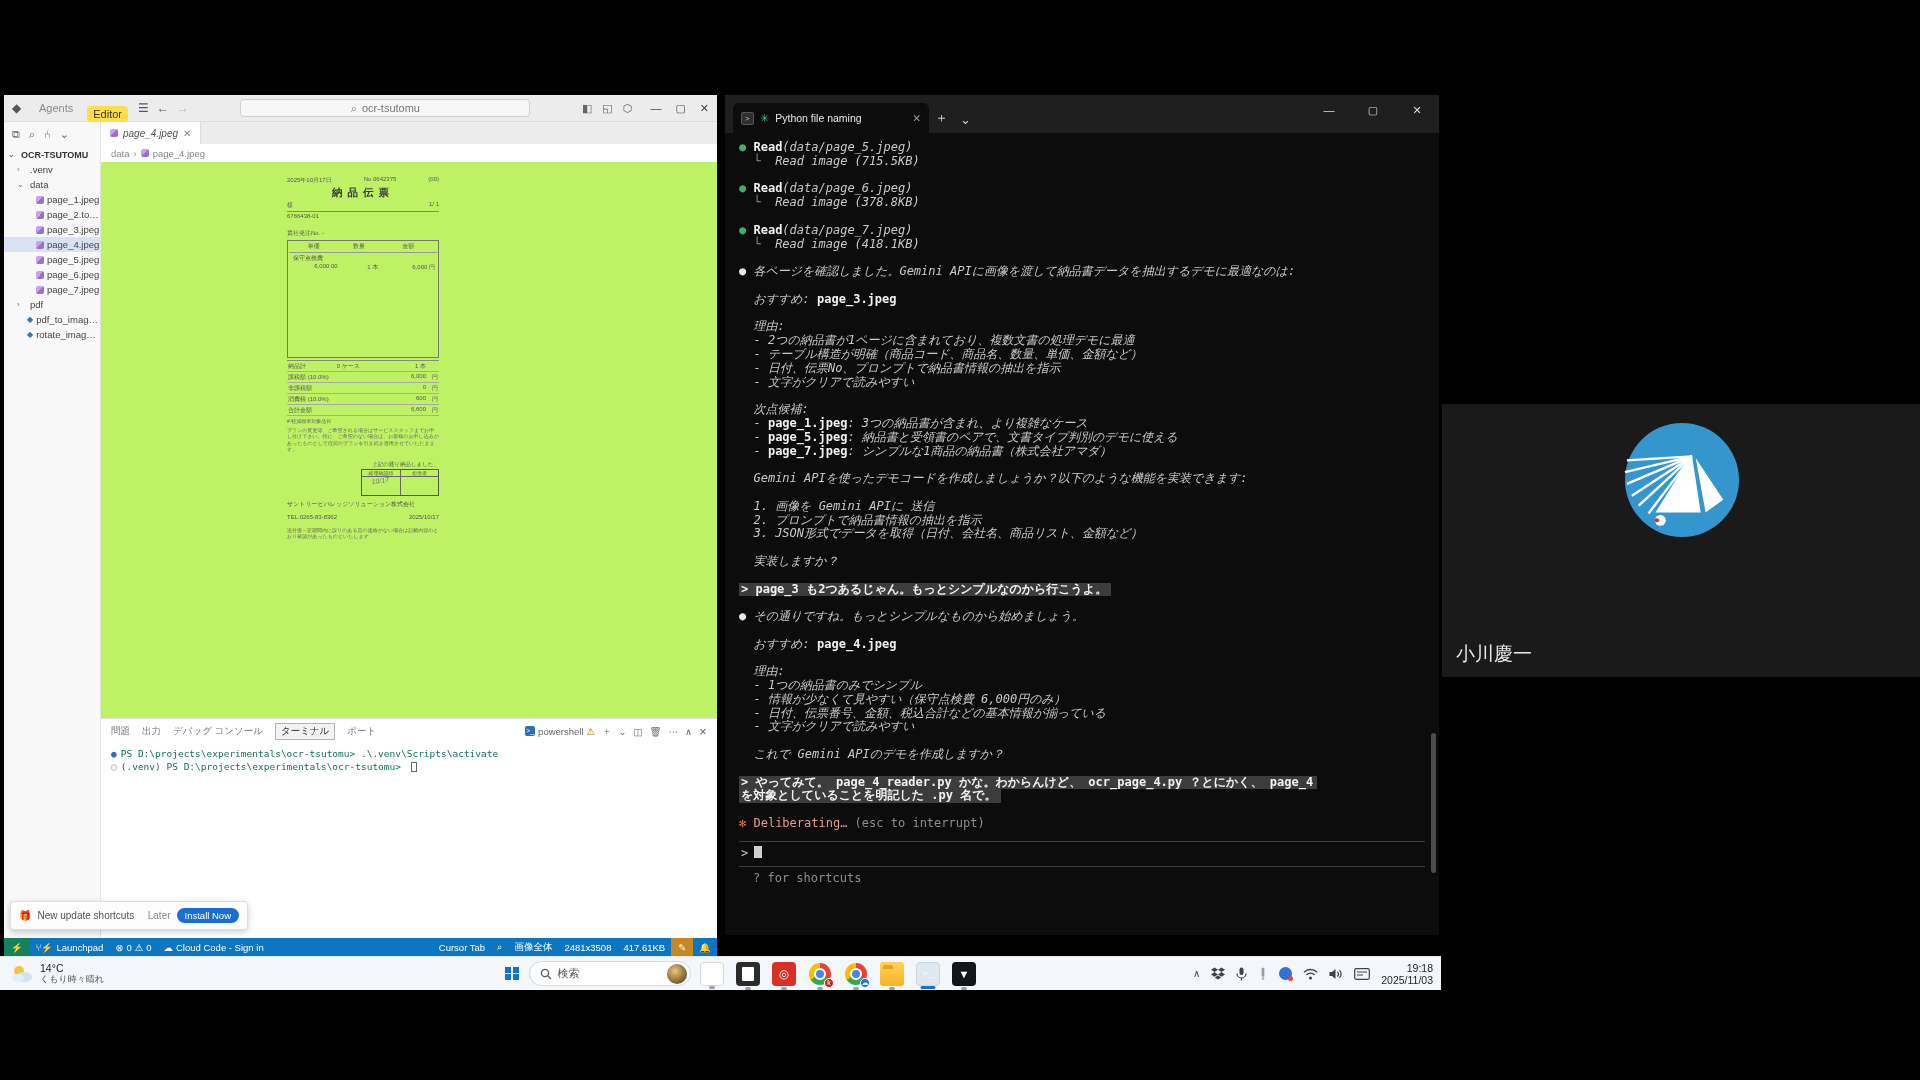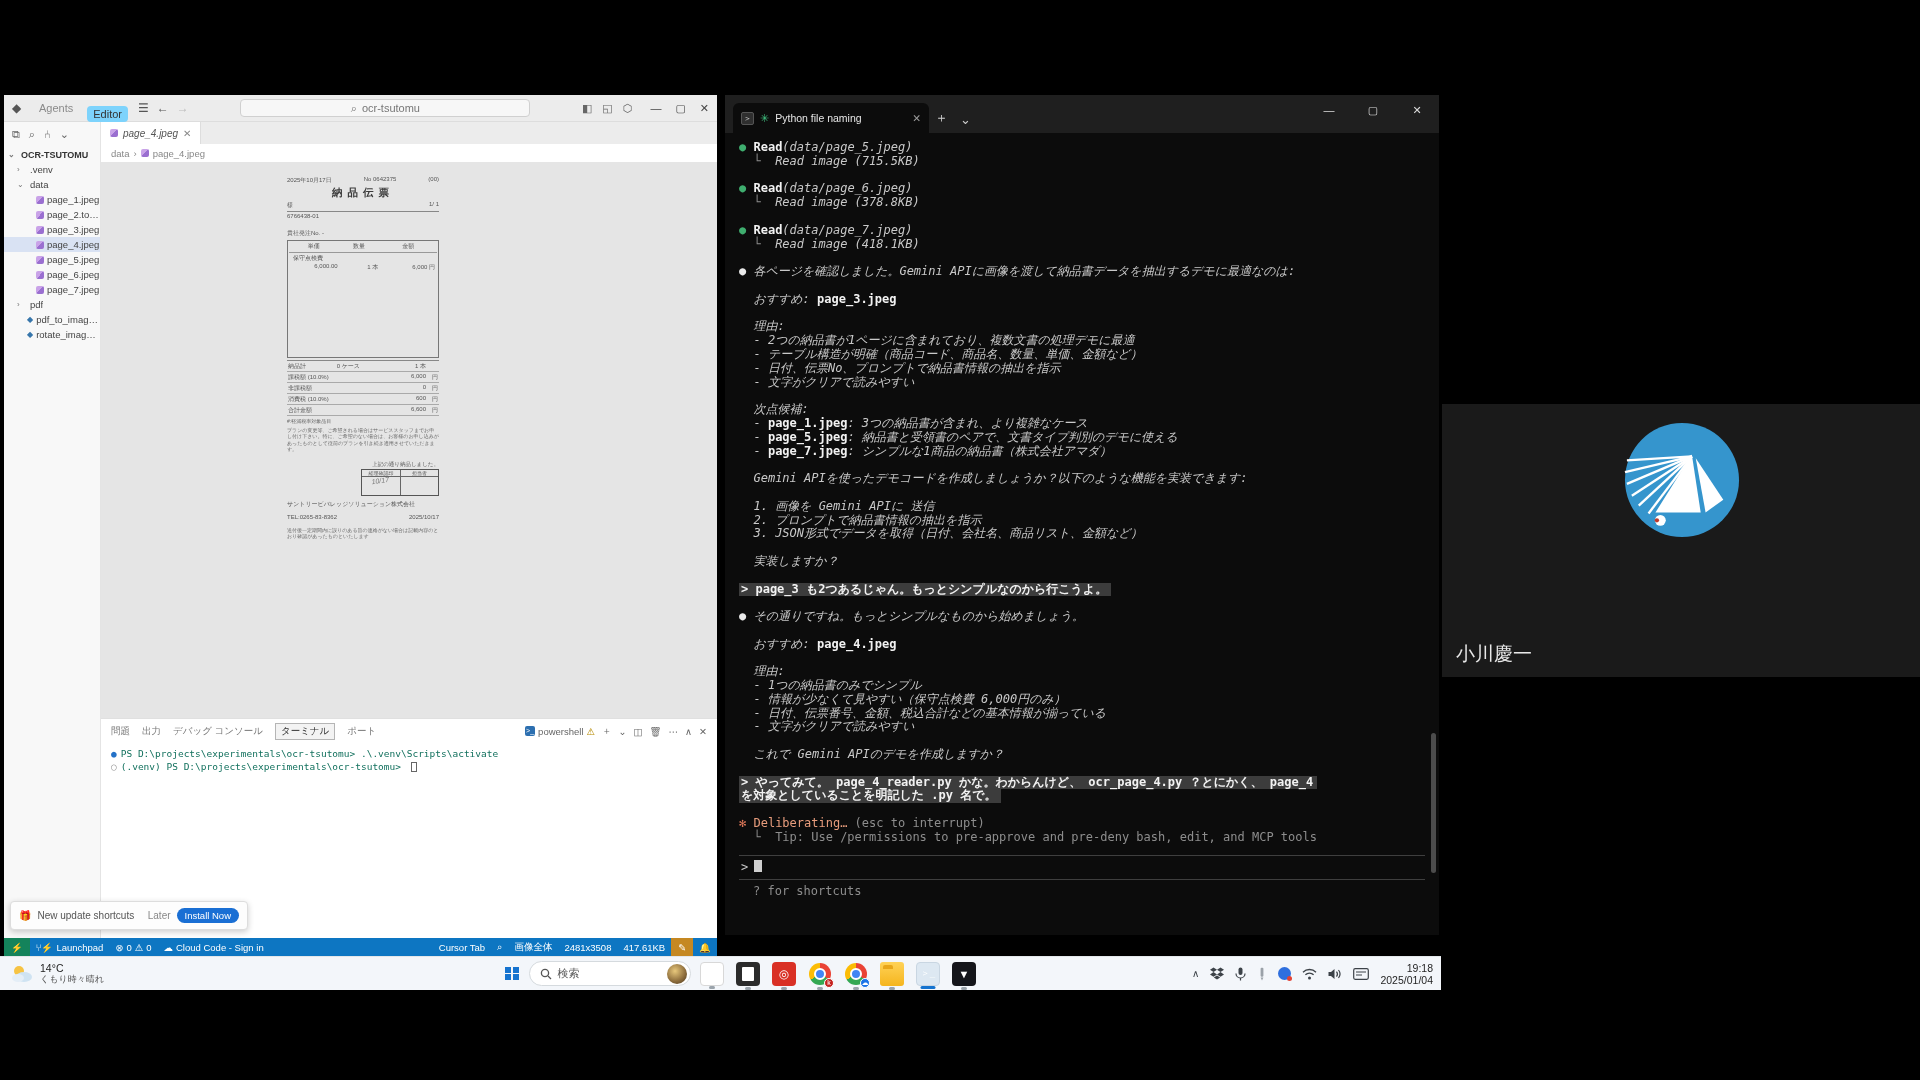--- a/index.html
+++ b/index.html
@@ -7,21 +7,21 @@
     font-family:"Liberation Sans", sans-serif; }
   .stage { position:relative; width:1920px; height:1080px; background:#000; }
 
   
   .vscode { position:absolute; left:4px; top:95px; width:713px; height:861px;
     background:#fff; display:flex; flex-direction:column; font-size:11px; color:#3c3c3c; }
   .vs-titlebar { height:27px; background:#ececec; display:flex; align-items:center;
     padding:0 8px; gap:8px; flex:none; border-bottom:1px solid #ddd; }
   .vs-logo { width:13px; height:13px; color:#555; font-size:12px; line-height:13px; }
   .vs-mode { color:#8a8a8a; font-size:11px; padding:2px 6px; }
-  .vs-mode.active { background:#7dd3fc; color:#333; border-radius:4px;margin-top:12px; }
+  .vs-mode.active { background:#fde047; color:#333; border-radius:4px;margin-top:12px; }
   .vs-hamburger { color:#555; font-size:12px; margin-left:2px; }
   .vs-nav { color:#555; font-size:12px; }
   .vs-nav.dis { color:#bbb; }
   .vs-search { flex:1; max-width:290px; margin:0 auto; height:18px; background:#f7f7f7;
     border:1px solid #d0d0d0; border-radius:4px; display:flex; align-items:center;
     justify-content:center; gap:5px; color:#777; font-size:11px; }
   .vs-tb-icons { display:flex; gap:10px; color:#666; font-size:11px; align-items:center; }
   .vs-winctrl { display:flex; gap:14px; color:#444; font-size:11px; margin-left:10px; }
   .vs-body { flex:1; display:flex; min-height:0; }
   .vs-explorer { width:97px; background:#f8f8f8; border-right:1px solid #e4e4e4;
@@ -38,21 +38,21 @@
   .fic.py { color:#3776ab; font-size:8px; line-height:8px; }
   .fic.folder { width:0; }
   .tree-label { overflow:hidden; text-overflow:ellipsis; }
   .vs-editor { flex:1; display:flex; flex-direction:column; min-width:0; }
   .vs-tabbar { height:22px; background:#ececec; display:flex; flex:none; }
   .vs-tab { background:#fff; display:flex; align-items:center; gap:5px; padding:0 9px;
     font-size:10px; color:#555; font-style:italic; border-right:1px solid #ddd; }
   .vs-tab .x { font-style:normal; color:#888; }
   .vs-breadcrumb { height:18px; display:flex; align-items:center; gap:4px; padding:0 10px;
     font-size:9.5px; color:#888; flex:none; background:#fff; }
-  .vs-preview { flex:1; position:relative; background:#e5e5e5; min-height:0; overflow:hidden; }
+  .vs-preview { flex:1; position:relative; background:#bef264; min-height:0; overflow:hidden; }
 
   
   .receipt { position:absolute; left:186px; top:14px; width:152px; height:452px;
     color:#555; font-size:6px; font-family:"Liberation Sans",sans-serif; filter:blur(.2px); }
   .rc-row { display:flex; justify-content:space-between; }
   .rc-title { text-align:center; font-size:10.5px; font-weight:bold; letter-spacing:5px;
     color:#3a3a3a; margin:1px 0; }
   .rc-hr { border-bottom:1px solid #888; margin:1px 0; }
   .rc-tablebox { border:1px solid #777; height:118px; margin-top:2px; padding:1px; }
   .rc-th { display:grid; grid-template-columns:1.2fr 1fr 1.4fr; text-align:center;
@@ -527,21 +527,20 @@
           <div class="tl"><span class="sg-n">  - 情報が少なくて見やすい（保守点検費 6,000円のみ）</span></div>
           <div class="tl"><span class="sg-n">  - 日付、伝票番号、金額、税込合計などの基本情報が揃っている</span></div>
           <div class="tl"><span class="sg-n">  - 文字がクリアで読みやすい</span></div>
           <div class="tl gap">&nbsp;</div>
           <div class="tl"><span class="sg-n">  これで Gemini APIのデモを作成しますか？</span></div>
           <div class="tl gap">&nbsp;</div>
           <div class="tl usr"><span class="sg-b">&gt; やってみて。 page_4_reader.py かな。わからんけど、 ocr_page_4.py ？とにかく、 page_4</span></div>
           <div class="tl usr"><span class="sg-b">を対象としていることを明記した .py 名で。</span></div>
           <div class="tl gap">&nbsp;</div>
           <div class="tl"><span class="sg-o">✻ </span><span class="sg-ob">Deliberating… </span><span class="sg-d">(esc to interrupt)</span></div>
-          <div class="tl"><span class="sg-d">  └  Tip: Use /permissions to pre-approve and pre-deny bash, edit, and MCP tools</span></div>
         </div>
       <div class="wt-inputbox">
         <div class="wt-rule"></div>
         <div class="wt-prompt"><span>&gt;</span><span class="wt-cursor"></span></div>
         <div class="wt-rule"></div>
         <div class="wt-hint">? for shortcuts</div>
       </div>
       <div class="wt-scroll"></div>
     </div>
   </div>
@@ -647,17 +646,17 @@
         <path d="M8.5 3.5a4 4 0 0 1 0 5" fill="none" stroke="#3c4248" stroke-width="1.2"></path>
         <path d="M10.5 2a6.5 6.5 0 0 1 0 8" fill="none" stroke="#3c4248" stroke-width="1.2"></path>
       </svg>
       <svg width="16" height="12" viewBox="0 0 16 12">
         <rect x="0.7" y="0.7" width="14.6" height="10.6" rx="1.5" fill="none" stroke="#3c4248" stroke-width="1.2"></rect>
         <line x1="3" y1="4" x2="13" y2="4" stroke="#3c4248" stroke-width="1"></line>
         <line x1="3" y1="7" x2="9" y2="7" stroke="#3c4248" stroke-width="1"></line>
       </svg>
       <div class="tb-clock">
         <div>19:18</div>
-        <div>2025/01/04</div>
+        <div>2025/11/03</div>
       </div>
     </div>
   </div>
 </div>
 
 </body></html>

